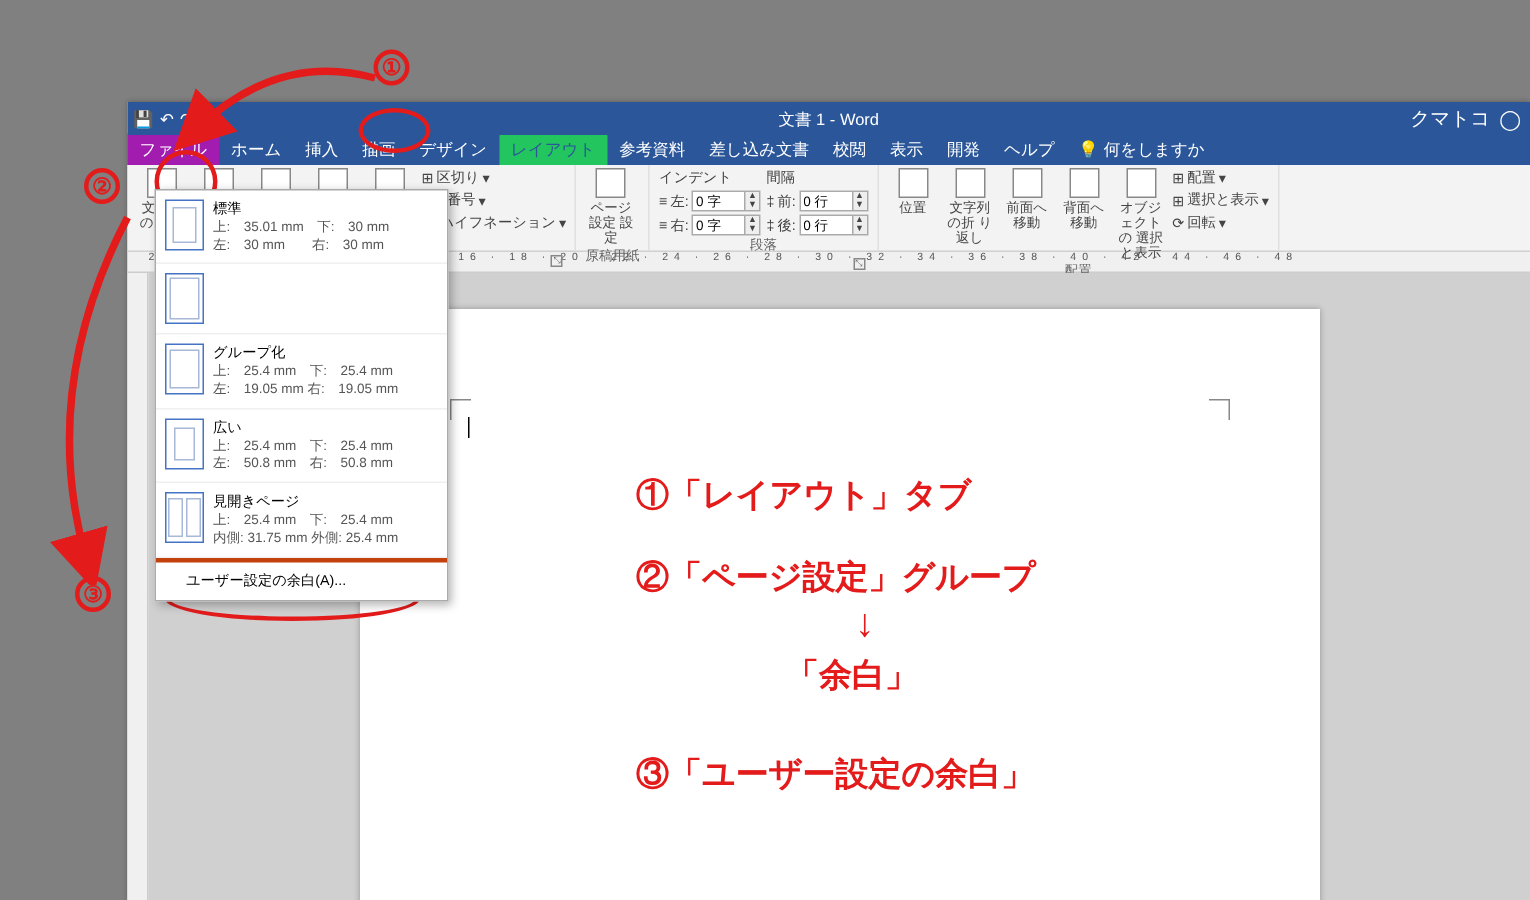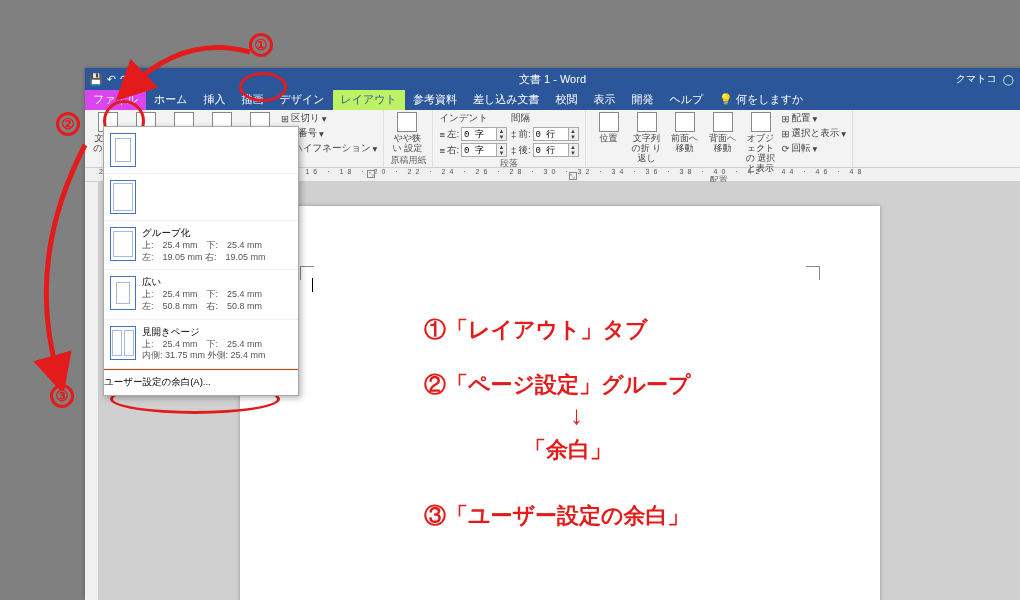--- a/index.html
+++ b/index.html
@@ -2,36 +2,36 @@
 <html><head>
 <meta charset="utf-8">
 <style>
   * { box-sizing: border-box; margin: 0; padding: 0; }
   body { font-family: "Yu Gothic UI", "Meiryo", sans-serif; background: #808080; width: 1020px; height: 600px; overflow: hidden; position: relative; }
   .window { position: absolute; left: 85px; top: 68px; right: 0; bottom: 0; background: #fff; box-shadow: 0 0 4px rgba(0,0,0,.3); }
   .titlebar { height: 22px; background: #2b579a; display: flex; align-items: center; color: #fff; font-size: 11px; position: relative; }
   .qat { display: flex; align-items: center; gap: 4px; padding-left: 4px; }
   .qat span { font-size: 11px; }
   .title-center { position: absolute; left: 50%; transform: translateX(-50%); font-size: 11px; text-align: right; }
-  .user-area { margin-left: auto; padding-right: 6px; font-size: 10px; display:flex; align-items:center; gap:6px;}
+  .user-area { margin-left: auto; padding-right: 6px; font-size: 13px; display:flex; align-items:center; gap:6px;}
   .tabs { height: 20px; background: #2b579a; display: flex; align-items: flex-end; color: #fff; font-size: 11px; }
   .tab { padding: 3px 8px; cursor: pointer; }
-  .tab.active { background: #bef264; color: #2b579a; border-radius: 2px 2px 0 0; }
-  .tab.file { background: #d946ef; }
+  .tab.active { background: #22c55e; color: #2b579a; border-radius: 2px 2px 0 0; }
+  .tab.file { background: #a21caf; }
   .search-q { padding: 3px 8px; display:flex; align-items:center; gap:3px;}
   .ribbon { height: 58px; background: #f3f3f3; border-bottom: 1px solid #d0d0d0; display: flex; font-size: 9.5px; color: #444; }
   .group { border-right: 1px solid #e0e0e0; padding: 2px 6px 0 6px; display: flex; flex-direction: column; height: 100%; }
   .group-body { flex: 1; display: flex; align-items: flex-start; gap: 4px; }
   .group-label { text-align: center; font-size: 9px; color: #666; padding-bottom: 11px; position:relative;}
   .bigbtn { display: flex; flex-direction: column; align-items: center; width: 34px; font-size: 9px; line-height: 1.1; text-align:center; cursor:pointer;}
   .bigbtn .ic { width: 20px; height: 20px; background: #fff; border: 1px solid #888; margin-bottom: 2px; }
   .smallrow { display: flex; flex-direction: column; gap: 2px; font-size: 9.5px; }
   .smallrow div { display:flex; align-items:center; gap:2px; white-space:nowrap;}
   .spin { display:inline-flex; border:1px solid #aaa; background:#fff; height:14px; }
-  .spin input { width:34px; border:none; font-size:9px; padding:0 2px;font-family:Liberation Mono, monospace; }
+  .spin input { width:34px; border:none; font-size:9px; padding:0 2px; }
   .spin .arrows { width:10px; background:#eee; border-left:1px solid #aaa; font-size:6px; line-height:6px; text-align:center;}
   .ruler-h { height: 14px; background: #f0f0f0; border-bottom: 1px solid #ccc; font-size:7px; color:#555; padding-left:14px; white-space:nowrap; overflow:hidden; letter-spacing:4px;}
   .workarea { position: absolute; top: 114px; left: 0; right: 0; bottom: 0; background: #d0d0d0; display:flex;}
   .ruler-v { width:14px; background:#f0f0f0; border-right:1px solid #ccc; font-size:7px; color:#555; writing-mode:vertical-rl; text-orientation:mixed; padding-top:4px; overflow:hidden;}
   .page-wrap { flex:1; overflow:hidden; display:flex; justify-content:center; padding-top:24px;}
   .page { width: 640px; height: 800px; background:#fff; box-shadow: 0 0 4px rgba(0,0,0,.3); position:relative;}
   .page .corner-tl { position:absolute; top:60px; left:60px; width:14px; height:14px; border-left:1px solid #888; border-top:1px solid #888;}
   .page .corner-tr { position:absolute; top:60px; right:60px; width:14px; height:14px; border-right:1px solid #888; border-top:1px solid #888;}
   .page .cursor { position:absolute; top:72px; left:72px; width:1px; height:14px; background:#000;}
   
@@ -39,21 +39,21 @@
   .dd-item { display:flex; padding:6px 6px; gap:6px; border-bottom:1px solid #f0f0f0; cursor:pointer;}
   .dd-ic { width:26px; height:34px; border:1.5px solid #4472c4; background:#fff; position:relative; flex-shrink:0;}
   .dd-ic.normal::after { content:""; position:absolute; inset:4px; border:1px solid #a8b8d8;}
   .dd-ic.narrow::after { content:""; position:absolute; inset:2px; border:1px solid #a8b8d8;}
   .dd-ic.moderate::after { content:""; position:absolute; inset:3px 2px; border:1px solid #a8b8d8;}
   .dd-ic.wide::after { content:""; position:absolute; inset:5px; border:1px solid #a8b8d8;}
   .dd-ic.mirror { display:flex;}
   .dd-ic.mirror span{ flex:1; border:1px solid #a8b8d8; margin:3px 1px;}
   .dd-txt .name { font-weight:400; }
   .dd-txt .vals { color:#555; font-size:9px; line-height:1.3;}
-  .dd-custom { padding:6px 0; border-top:1px solid #c2410c; cursor:pointer;}
+  .dd-custom { padding:6px 20px; border-top:3px solid #c2410c; cursor:pointer;}
   .circ { border:3px solid #e41b1b; border-radius:50%; position:absolute; background:transparent; }
   .num { width:24px; height:24px; border:3px solid #e41b1b; border-radius:50%; display:flex; align-items:center; justify-content:center; color:#e41b1b; font-weight:700; font-size:15px; position:absolute; background:transparent;}
   .bigtext { font-size:22px; font-weight:900; color:#e41b1b; position:absolute; white-space:nowrap;text-align:center;}
   .downarr { color:#e41b1b; font-size:26px; font-weight:900; position:absolute;}
   svg.arrow { position:absolute; }
   .dlg-launcher{position:absolute;right:2px;bottom:1px;width:8px;height:8px;border:1px solid #888;font-size:6px;line-height:6px;text-align:center;color:#666;}
 </style>
 </head>
 <body>
 
@@ -123,21 +123,21 @@
           <div>bc <span>ハイフネーション</span> ▾</div>
         </div>
       </div>
       <div class="group-label"><span>ページ設定</span><span class="dlg-launcher">⤡</span></div>
     </div>
 
     <div class="group">
       <div class="group-body">
         <div class="bigbtn">
             <div class="ic"></div>
-            <span>やや狭い
+            <span>ページ設定
 設定</span>
           </div>
       </div>
       <div class="group-label">原稿用紙</div>
     </div>
 
     <div class="group">
       <div class="group-body">
         <div class="smallrow">
           <div>インデント</div>
@@ -210,20 +210,25 @@
         <div class="corner-tl"></div>
         <div class="corner-tr"></div>
         <div class="cursor"></div>
       </div>
     </div>
   </div>
 
   <div class="dropdown">
     <div class="dd-item">
       <div class="dd-ic normal"></div>
+      <div class="dd-txt">
+          <div class="name">標準</div>
+          <div class="vals">上:　35.01 mm　下:　30 mm</div>
+          <div class="vals">左:　30 mm　　右:　30 mm</div>
+        </div>
     </div>
     <div class="dd-item">
       <div class="dd-ic narrow"></div>
     </div>
     <div class="dd-item">
       <div class="dd-ic moderate"></div>
       <div class="dd-txt">
           <div class="name">グループ化</div>
           <div class="vals">上:　25.4 mm　下:　25.4 mm</div>
           <div class="vals">左:　19.05 mm 右:　19.05 mm</div>

